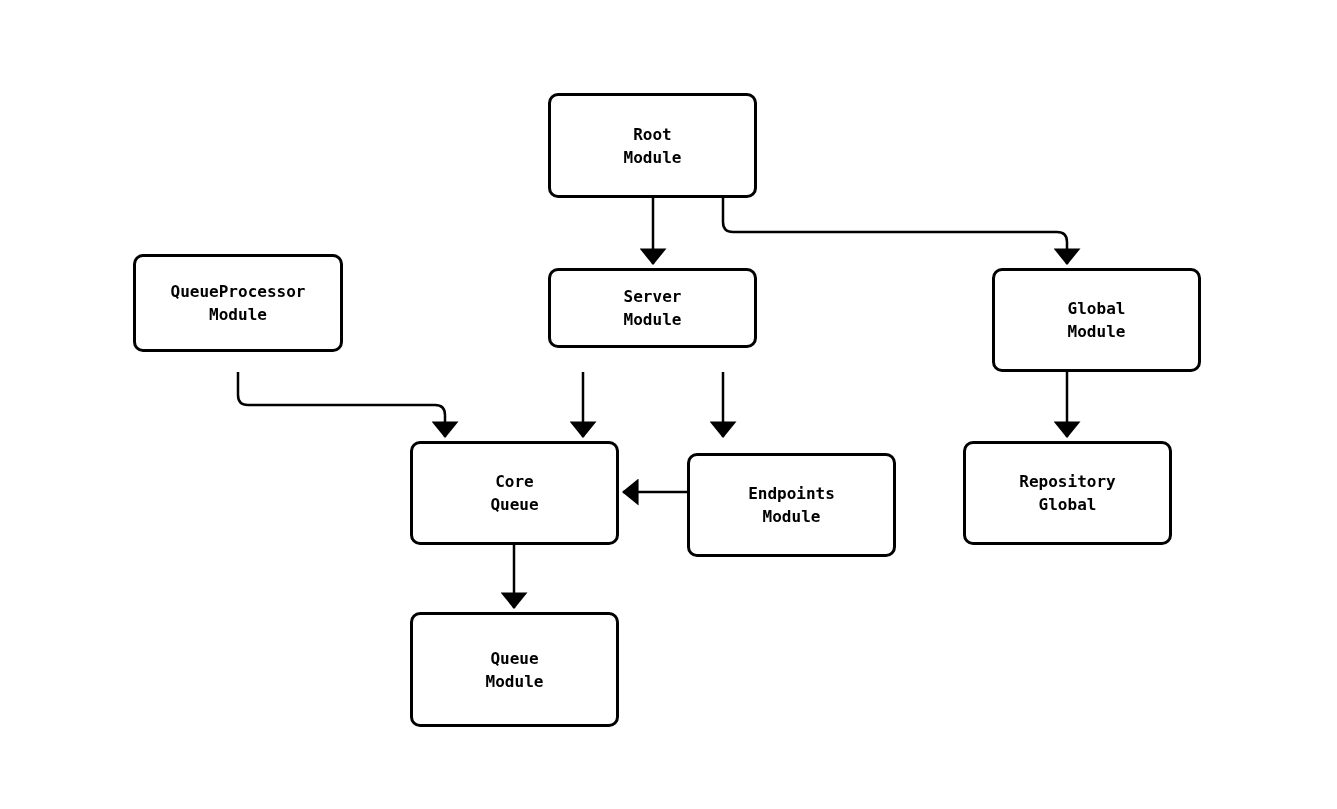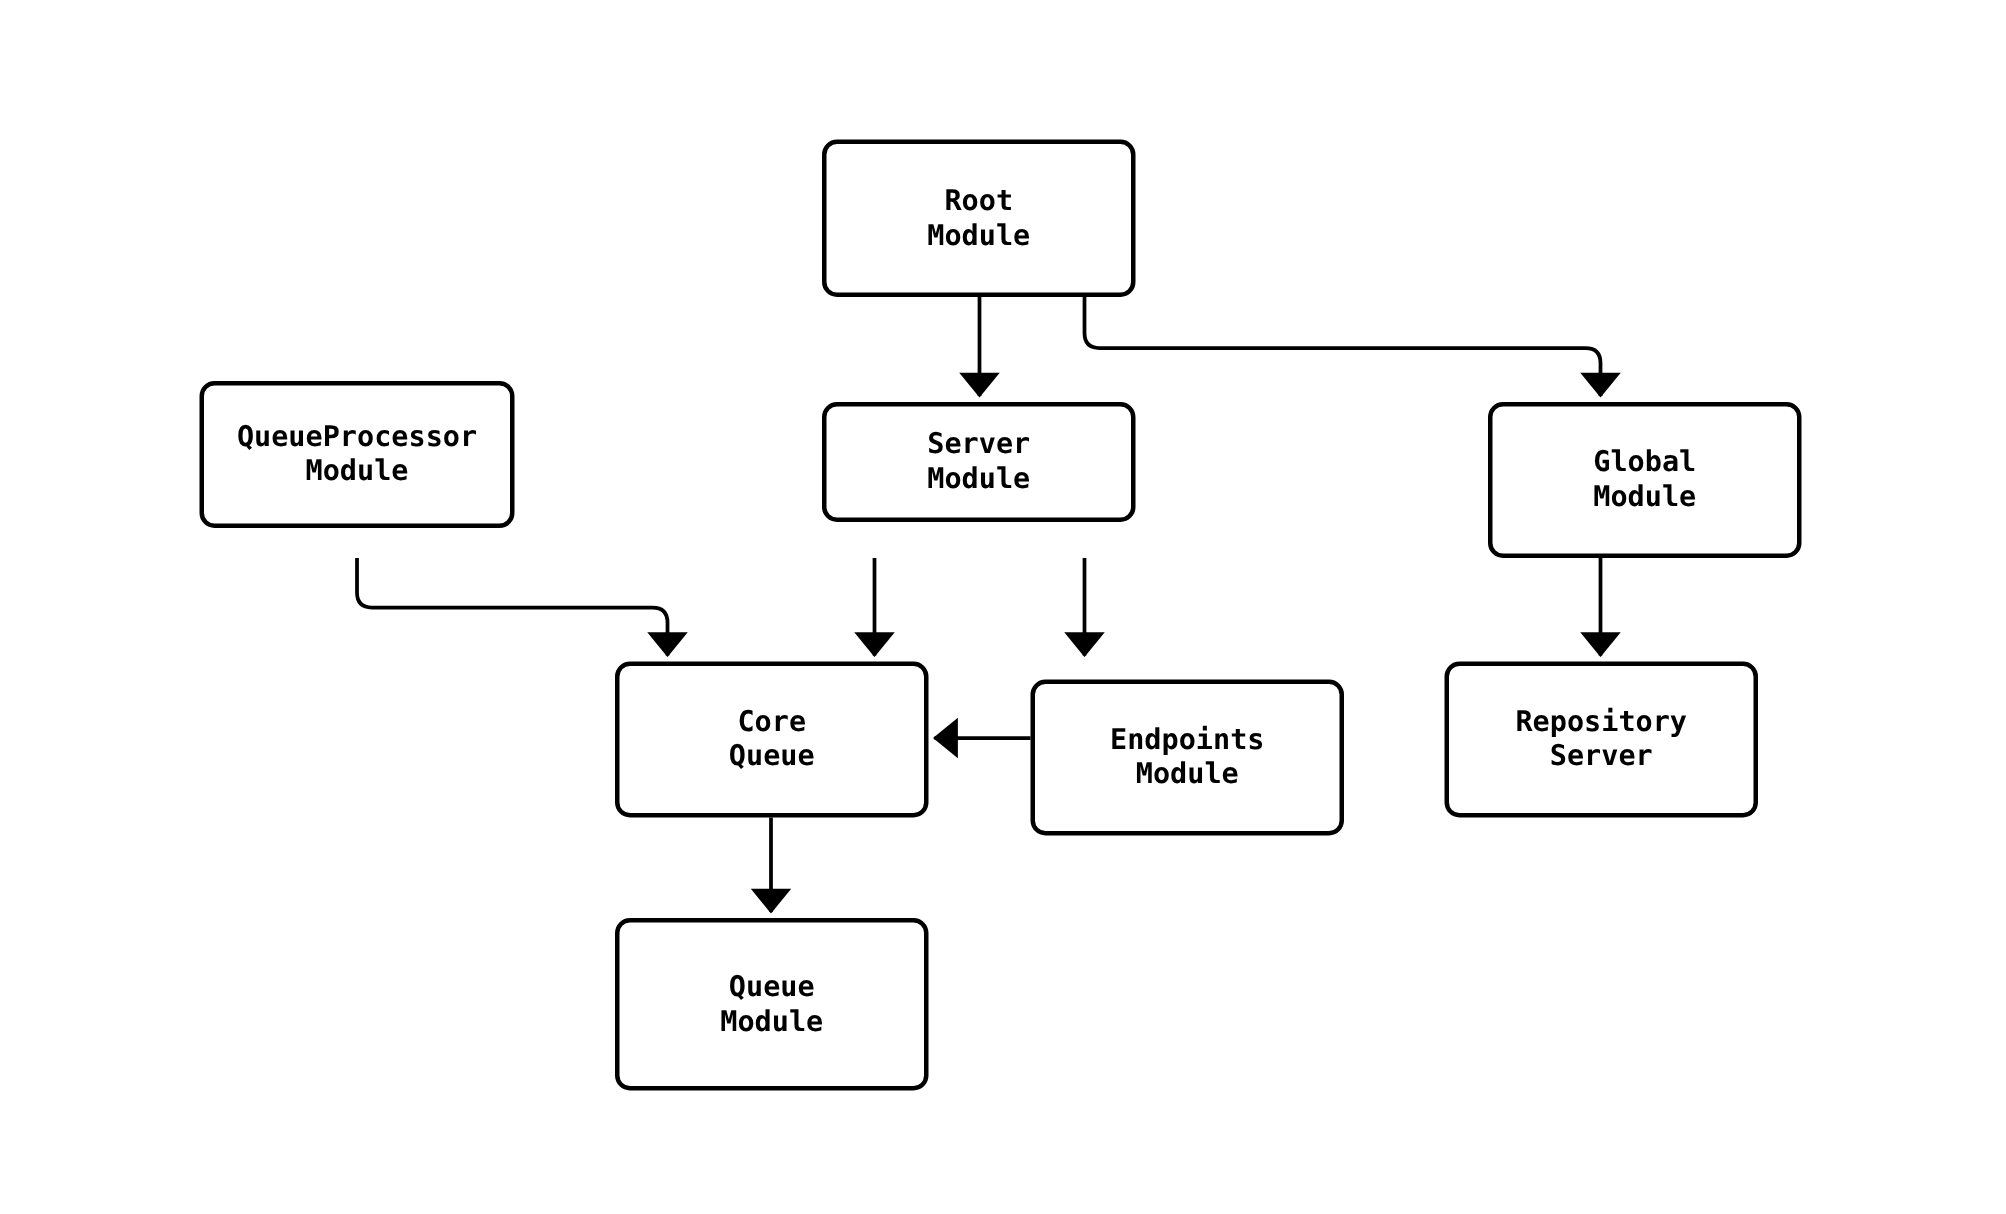--- a/index.html
+++ b/index.html
@@ -37,21 +37,21 @@
     border:3px solid var(--stroke);
     border-radius:10px;
     display:flex;
     align-items:center;
     justify-content:center;
   }
   .node-label{
     white-space:pre-line;
     text-align:center;
     font-weight:bold;
-    font-size:19px;
+    font-size:16px;
     line-height:23px;
     color:var(--text);
   }
 </style>
 </head>
 <body>
 
 <div class="canvas">
 
   <svg class="edge-layer" width="1337" height="809" viewBox="0 0 1337 809" xmlns="http://www.w3.org/2000/svg">
@@ -95,21 +95,21 @@
 Queue</span>
   </div>
 
   <div class="node" style="left:687px;top:453px;width:209px;height:104px;">
     <span class="node-label">Endpoints
 Module</span>
   </div>
 
   <div class="node" style="left:963px;top:441px;width:209px;height:104px;">
     <span class="node-label">Repository
-Server</span>
+Global</span>
   </div>
 
   <div class="node" style="left:410px;top:612px;width:209px;height:115px;">
     <span class="node-label">Queue
 Module</span>
   </div>
 
 </div>
 
 </body></html>

